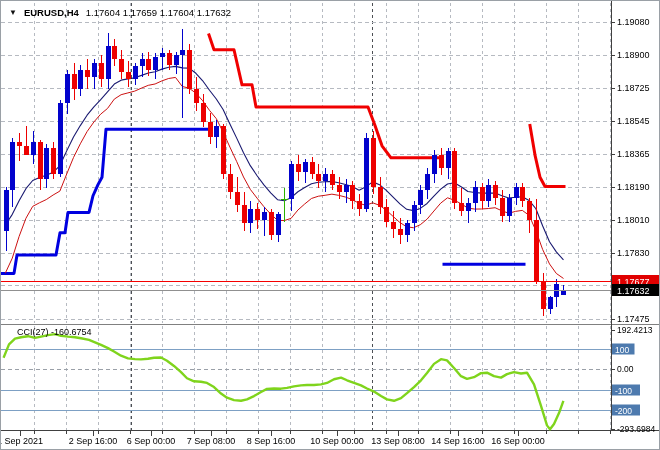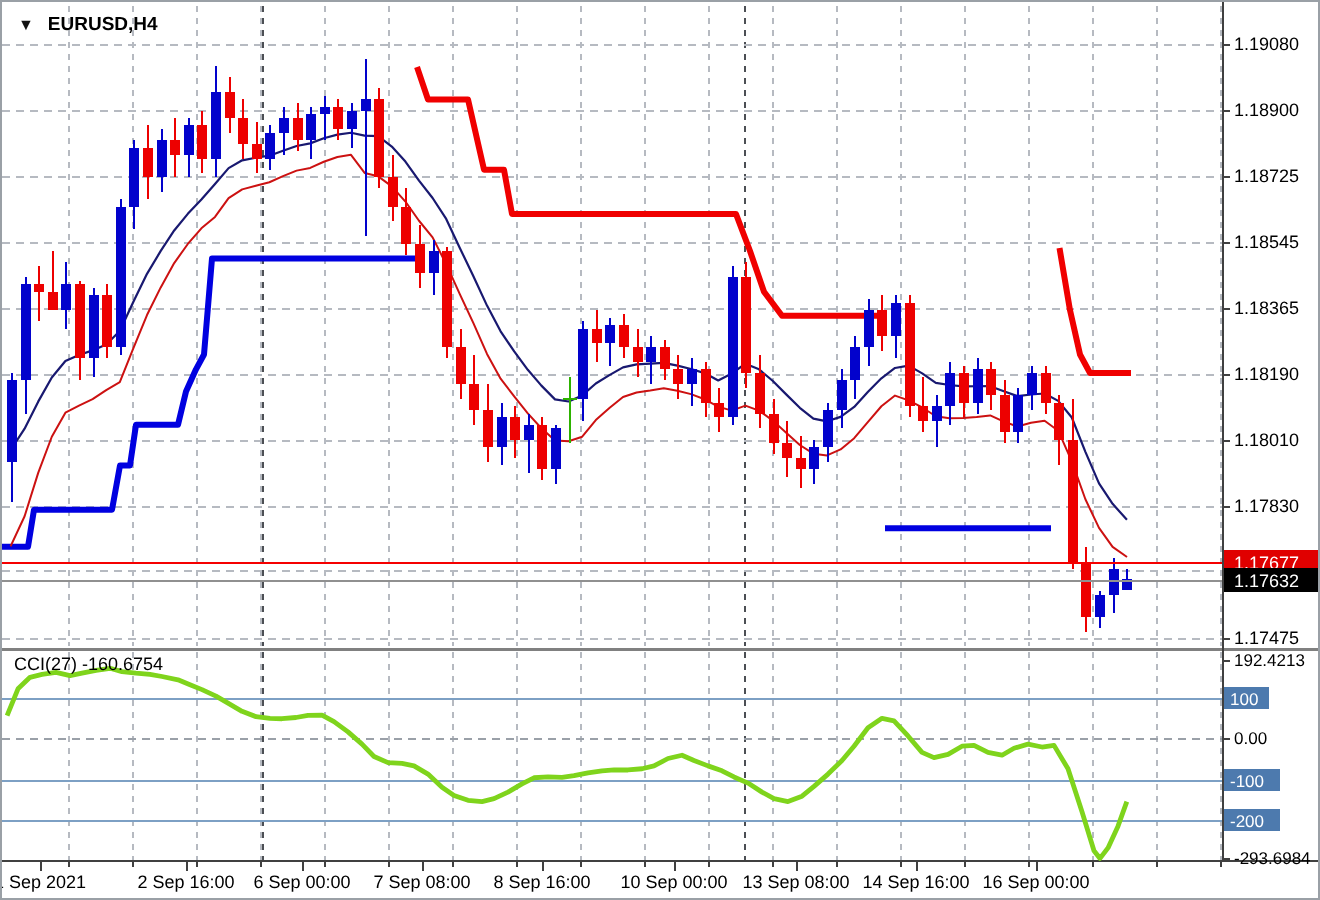--- a/index.html
+++ b/index.html
@@ -3,21 +3,21 @@
 <meta charset="utf-8">
 <style>
   html,body{margin:0;padding:0;background:#ffffff;}
   #win{position:relative;width:660px;height:450px;background:#fff;
        font-family:"Liberation Sans",sans-serif;overflow:hidden;
        border:1px solid #9aa0a6;box-sizing:border-box;}
   #titlebar{position:absolute;left:8px;top:4px;height:14px;display:flex;align-items:center;
             gap:7px;font-size:9.5px;color:#000;z-index:5;white-space:nowrap;}
   #dd{font-size:8px;color:#111;line-height:9px;cursor:pointer;}
   #sym{font-weight:700;}
-  #ccilabel{position:absolute;left:6px;top:326px;font-size:9px;color:#000;z-index:5;}
+  #ccilabel{position:absolute;left:16px;top:326px;font-size:9px;color:#000;z-index:5;}
   svg{position:absolute;left:0;top:0;}
   .axis-strip{position:absolute;background:transparent;z-index:6;}
   #yaxis{right:0;top:0;width:50px;height:429px;}
   #xaxis{left:0;bottom:0;width:660px;height:21px;}
   text{font-family:"Liberation Sans",sans-serif;}
 </style>
 </head>
 <body>
 
 <div id="win">
@@ -352,19 +352,20 @@
         <line x1="457.5" y1="429.5" x2="457.5" y2="434.5" stroke="#404040" stroke-width="1" shape-rendering="crispEdges"></line>
         <text x="457" y="443" text-anchor="middle" font-size="9" fill="#000000">14 Sep 16:00</text>
         <line x1="517.5" y1="429.5" x2="517.5" y2="434.5" stroke="#404040" stroke-width="1" shape-rendering="crispEdges"></line>
         <text x="517" y="443" text-anchor="middle" font-size="9" fill="#000000">16 Sep 00:00</text>
       </g>
     </svg>
 
   <div id="titlebar">
     <span id="dd">▼</span>
     <span id="sym">EURUSD,H4</span>
+    <span id="ohlc">1.17604 1.17659 1.17604 1.17632</span>
   </div>
 
   <div id="ccilabel">CCI(27) -160.6754</div>
 
   <div id="yaxis" class="axis-strip"></div>
   <div id="xaxis" class="axis-strip"></div>
 </div>
 
 </body></html>

